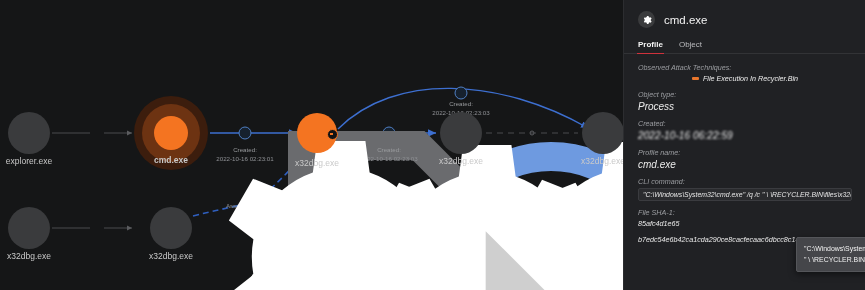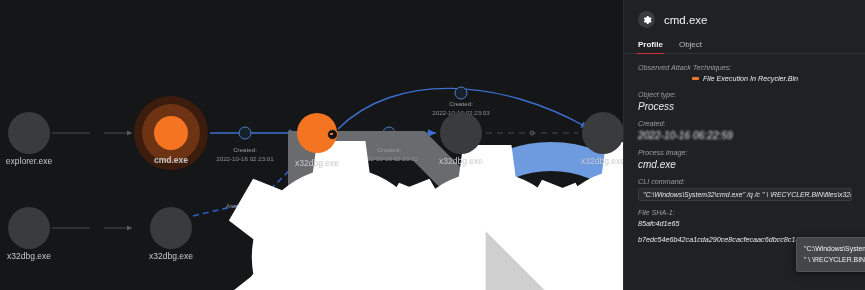--- a/index.html
+++ b/index.html
@@ -262,21 +262,21 @@
         <div class="fk">Object type:</div>
         <div class="fv">Process</div>
       </div>
 
       <div class="fl">
         <div class="fk">Created:</div>
         <div class="fv blurred">2022-10-16 06:22:59</div>
       </div>
 
       <div class="fl">
-        <div class="fk">Process image:</div>
+        <div class="fk">Profile name:</div>
         <div class="fv">cmd.exe</div>
       </div>
 
 
       <div class="fl">
         <div class="fk">CLI command:</div>
         <div class="cli-box">"C:\Windows\System32\cmd.exe" /q /c " \ \RECYCLER.BIN\files\x32db...</div>
       </div>
 
       <div class="fl">

